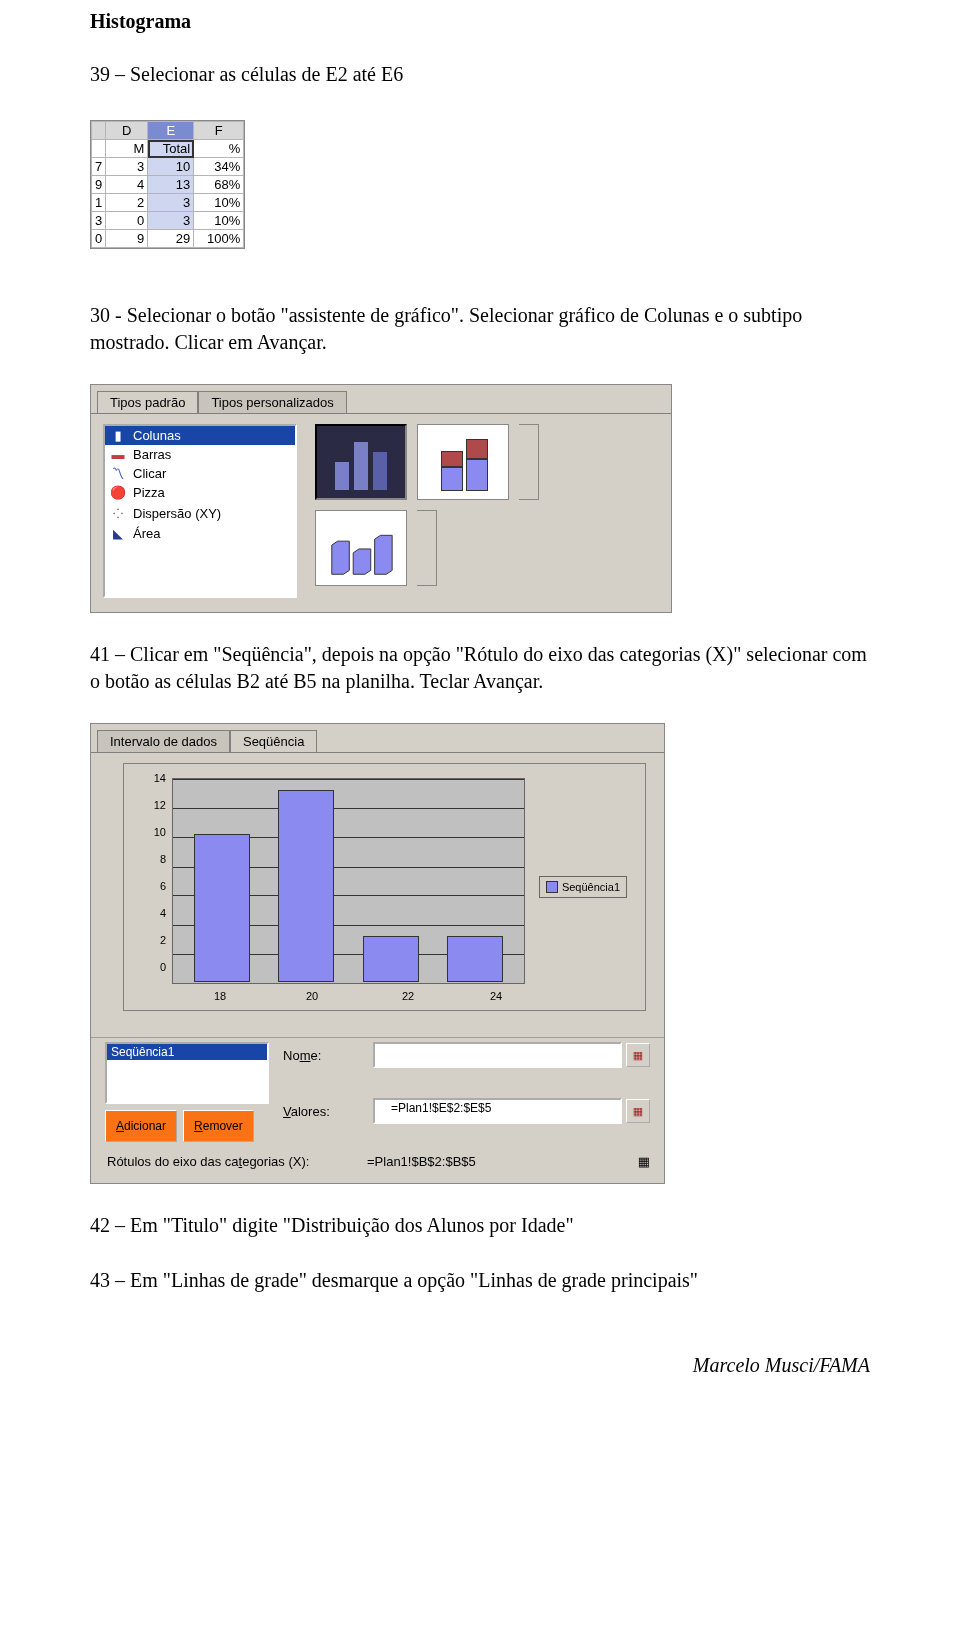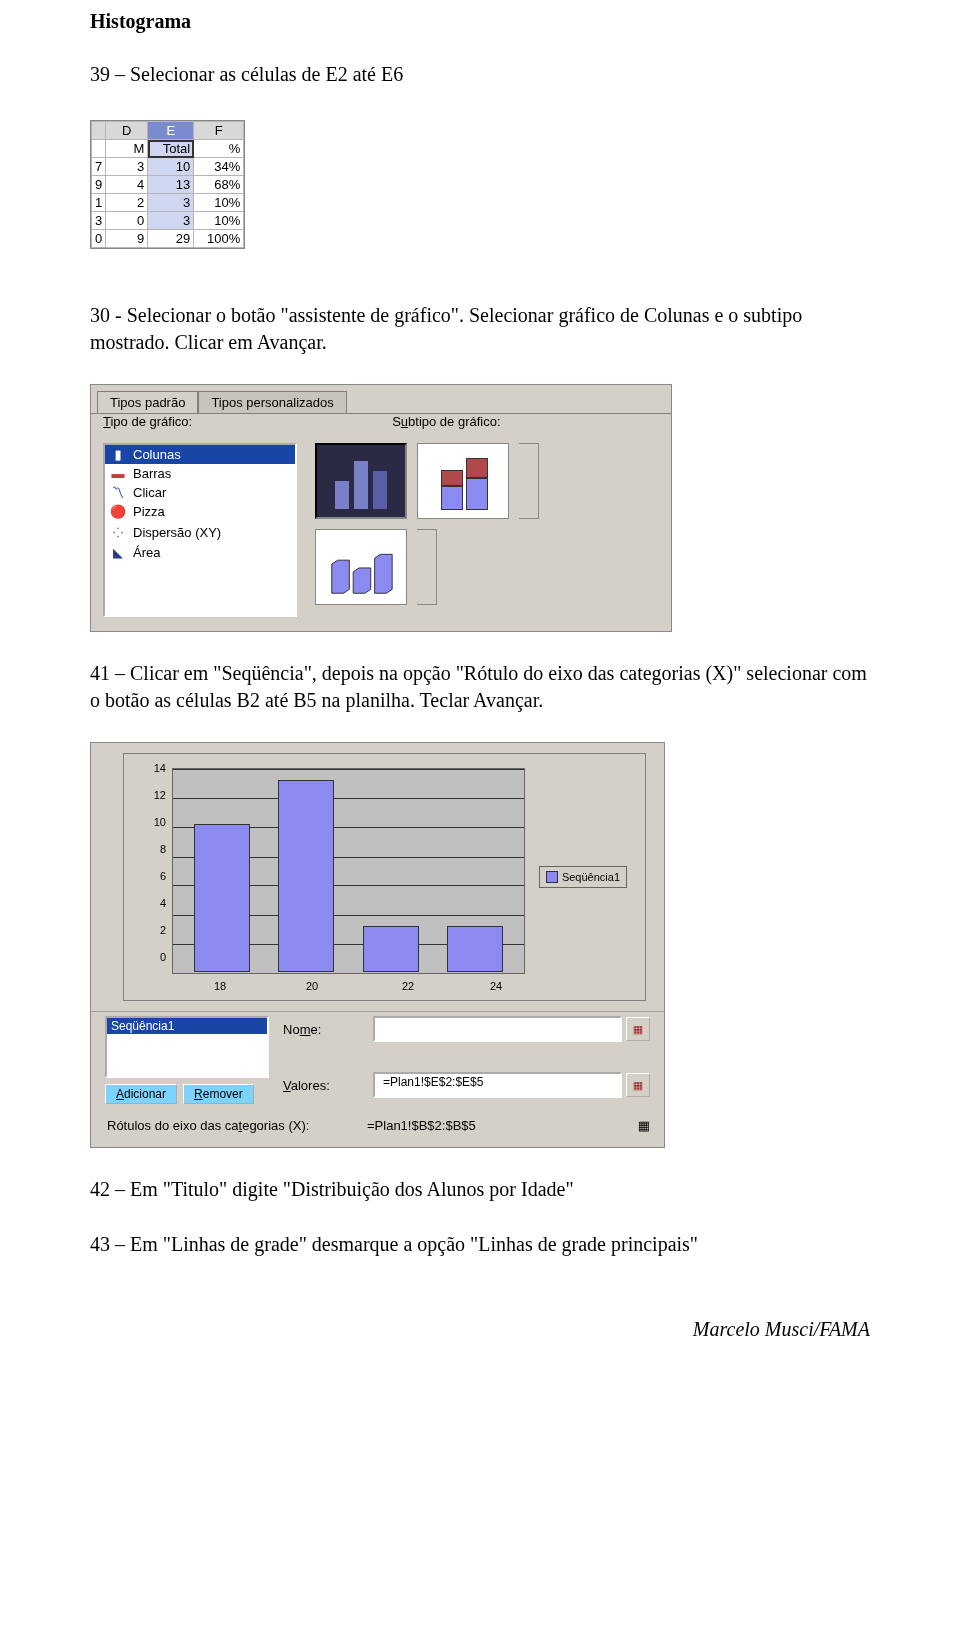--- a/index.html
+++ b/index.html
@@ -138,21 +138,21 @@
   .dlg2 {
     width: 573px;
     background: #d4d0c8;
     border: 1px solid #888;
     font-family: Tahoma, Arial, sans-serif;
     font-size: 13px;
     margin: 8px 0 24px 0;
   }
   .dlg2 .tabs { padding: 6px 6px 0 6px; }
   .chartbox {
-    margin: 10px 18px 10px 32px;
+    margin: 10px 18px 26px 32px;
     border: 1px solid #808080;
     background: #d4d0c8;
     padding: 8px 16px 8px 12px;
     position: relative;
     height: 230px;
   }
   .plot {
     position: absolute;
     left: 48px; right: 120px; top: 14px; bottom: 26px;
     background: #c0c0c0;
@@ -219,37 +219,37 @@
   .serieslist .item.sel {
     background: #1945a6; color: #fff; padding: 1px 4px;
   }
   .kv { display: flex; align-items: center; margin-bottom: 8px; }
   .kv label { width: 90px; }
   .kv .txtinput {
     flex: 1;
     height: 20px;
     border: 2px inset #fff;
     background: #fff;
-    padding: 1px 8px;
+    padding: 1px 16px;
     font-family: Tahoma, Arial, sans-serif;
     font-size: 12px;
   }
   .kv .refbtn {
     width: 22px; height: 22px;
     border: 1px outset #fff;
     background: #d4d0c8;
     margin-left: 4px;
     display: flex; align-items: center; justify-content: center;
     font-size: 11px; color: #a02828;
   }
   .btnrow { display: flex; gap: 6px; margin-top: 6px; }
   .winbtn {
     border: 1px outset #fff;
-    background: #7dd3fc;
-    padding: 2px 10px;
+    background: #f97316;
+    padding: 8px 10px;
     font-family: Tahoma, Arial, sans-serif;
     font-size: 12px;
   }
   .catrow {
     display: flex;
     align-items: center;
     padding: 12px 0 0 2px;
   }
   .catrow label { width: 260px; }
 
@@ -319,24 +319,20 @@
     </table>
 </div>
 
 <p class="step">30 - Selecionar o botão "assistente de gráfico". Selecionar gráfico de Colunas e o subtipo mostrado. Clicar em Avançar.</p>
 
 
 <div class="dlg1">
   <div class="tabs">
     <div class="tab">Tipos padrão</div>
     <div class="tab inactive">Tipos personalizados</div>
-  </div>
-  <div class="labelrow">
-    <span><u>T</u>ipo de gráfico:</span>
-    <span>S<u>u</u>btipo de gráfico:</span>
   </div>
   <div class="dlgbody">
     <div class="typelist">
       <div class="item sel">
         <span class="icon" style="color:#fff;">▮</span>
         <span>Colunas</span>
       </div>
       <div class="item">
         <span class="icon" style="color:#c04040;">▬</span>
         <span>Barras</span>
@@ -391,20 +387,24 @@
         <div class="thumb" style="border-left:none;width:20px;background:#d4d0c8;"></div>
       </div>
     </div>
   </div>
 </div>
 
 <p class="step">41 – Clicar em "Seqüência", depois na opção "Rótulo do eixo das categorias (X)" selecionar com o botão as células B2 até B5 na planilha. Teclar Avançar.</p>
 
 
 <div class="dlg2">
+  <div class="tabs">
+    <div class="tab inactive">Intervalo de dados</div>
+    <div class="tab">Seqüência</div>
+  </div>
 
   <div class="chartbox">
 
     <span class="yaxis-tick" style="top:14px;">14</span>
     <span class="yaxis-tick" style="top:41px;">12</span>
     <span class="yaxis-tick" style="top:68px;">10</span>
     <span class="yaxis-tick" style="top:95px;">8</span>
     <span class="yaxis-tick" style="top:122px;">6</span>
     <span class="yaxis-tick" style="top:149px;">4</span>
     <span class="yaxis-tick" style="top:176px;">2</span>

